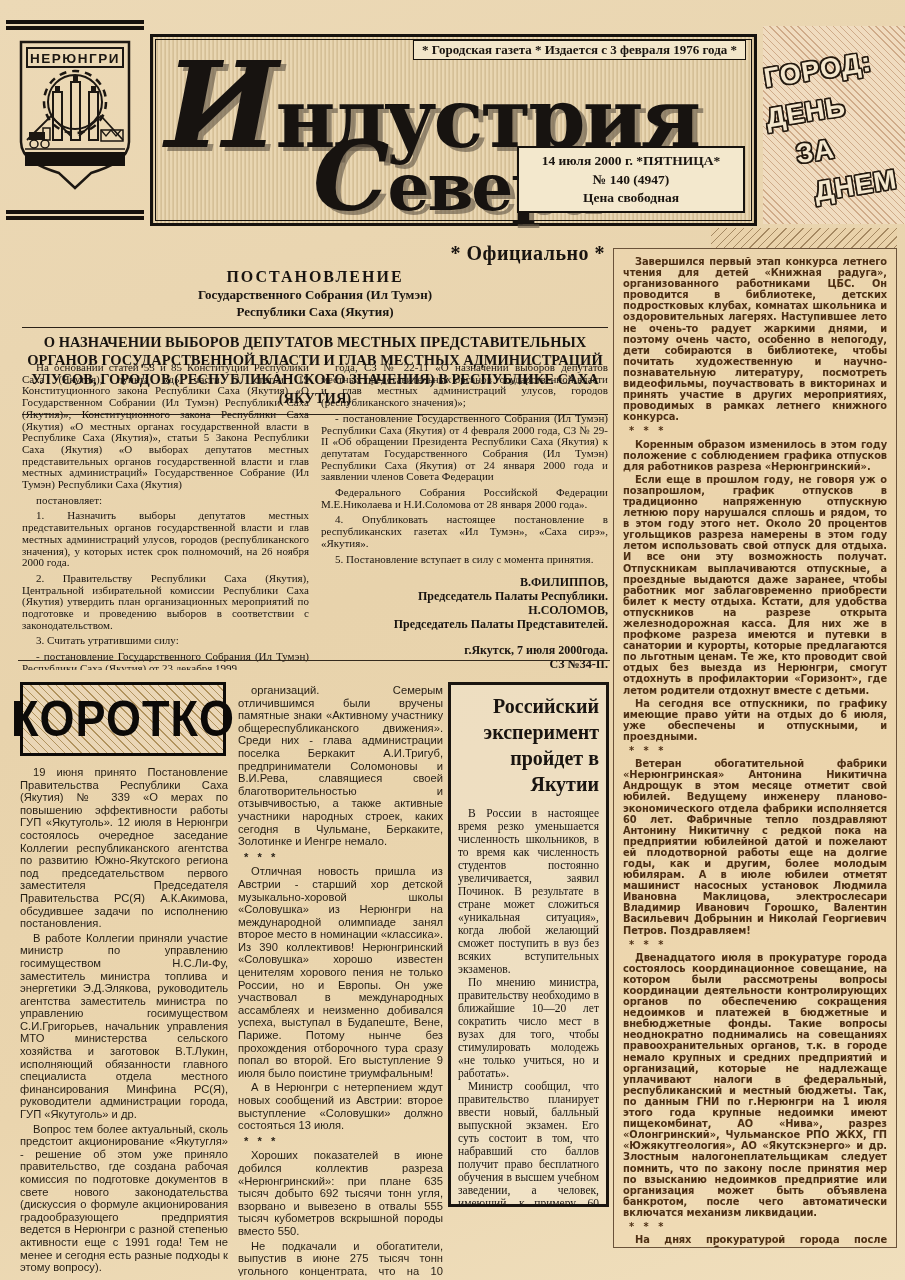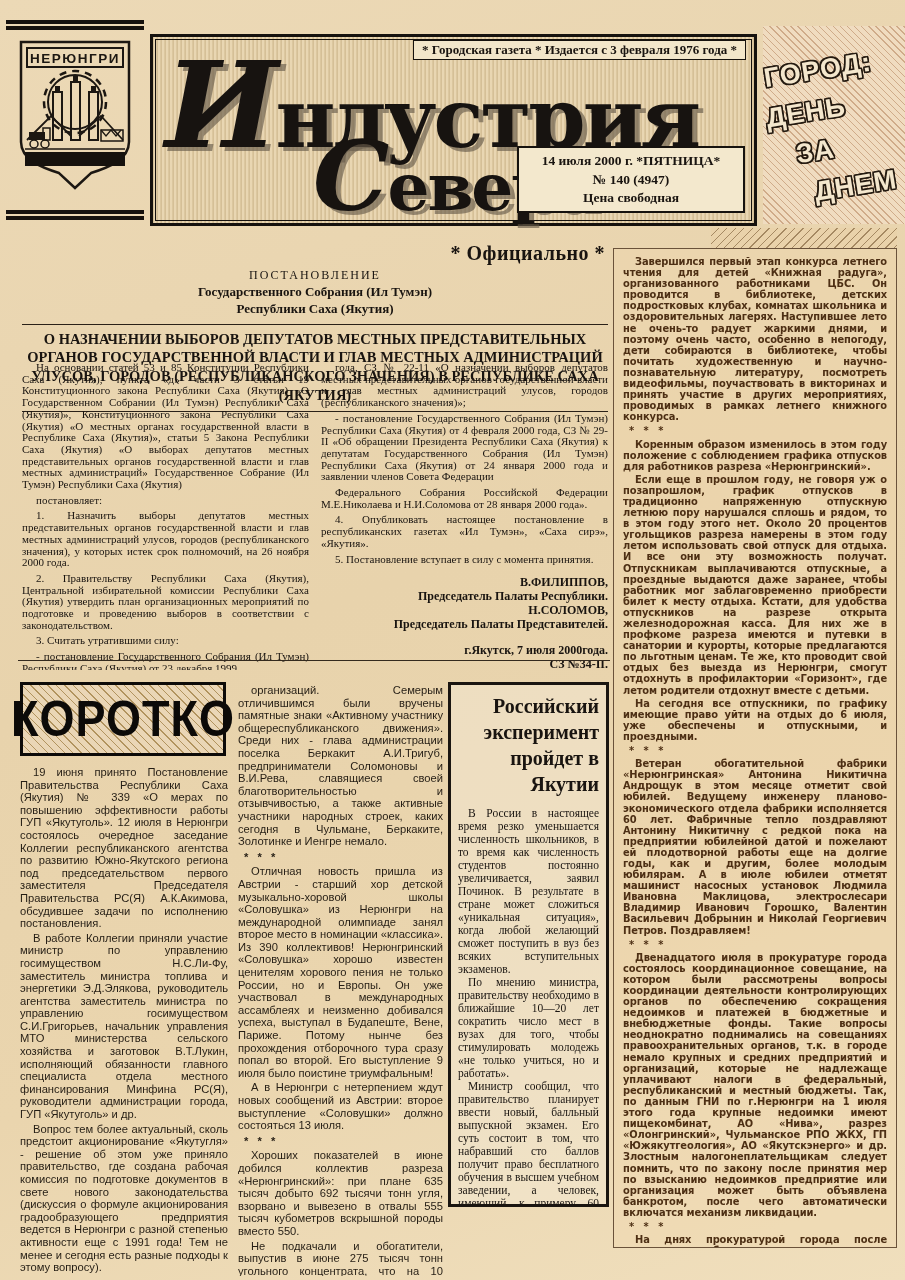--- a/index.html
+++ b/index.html
@@ -42,21 +42,21 @@
                                  -1.5px 0 0 #241a10,1.5px 0 0 #241a10;}
   .city-banner-words div:nth-child(1){margin-left:8px;}
   .city-banner-words div:nth-child(2){margin-left:4px;}
   .city-banner-words div:nth-child(3){margin-left:28px;}
   .city-banner-words div:nth-child(4){margin-left:40px;}
 
   
   .kicker{position:absolute;left:350px;top:242px;width:255px;text-align:right;
           font-weight:bold;font-size:20px;letter-spacing:.5px;}
   .doc-head{position:absolute;left:22px;top:268px;width:586px;text-align:center;}
-  .doc-title{font-weight:normal;font-size:12px;letter-spacing:2px;margin:0;}
+  .doc-title{font-weight:bold;font-size:16px;letter-spacing:2px;margin:0;}
   .doc-sub{font-weight:bold;font-size:13px;line-height:1.25;margin:1px 0 0;}
   .doc-rule{border:0;border-top:1.5px solid #2a2118;margin:6px 0 5px;}
   .doc-headline{font-weight:bold;font-size:14.5px;line-height:1.3;margin:0;}
   .doc-cols{position:absolute;left:22px;top:362px;width:586px;height:308px;display:flex;gap:12px;overflow:hidden;}
   .doc-col{width:287px;font-size:11px;line-height:11.7px;text-align:justify;}
   .doc-col p{margin:0 0 4px;text-indent:14px;}
   .signatures p,.dateline p{margin:0;text-align:right;font-weight:bold;text-indent:0;
                             font-size:12px;line-height:14px;}
   .signatures{margin-top:10px;}
   .dateline{margin-top:12px;}

